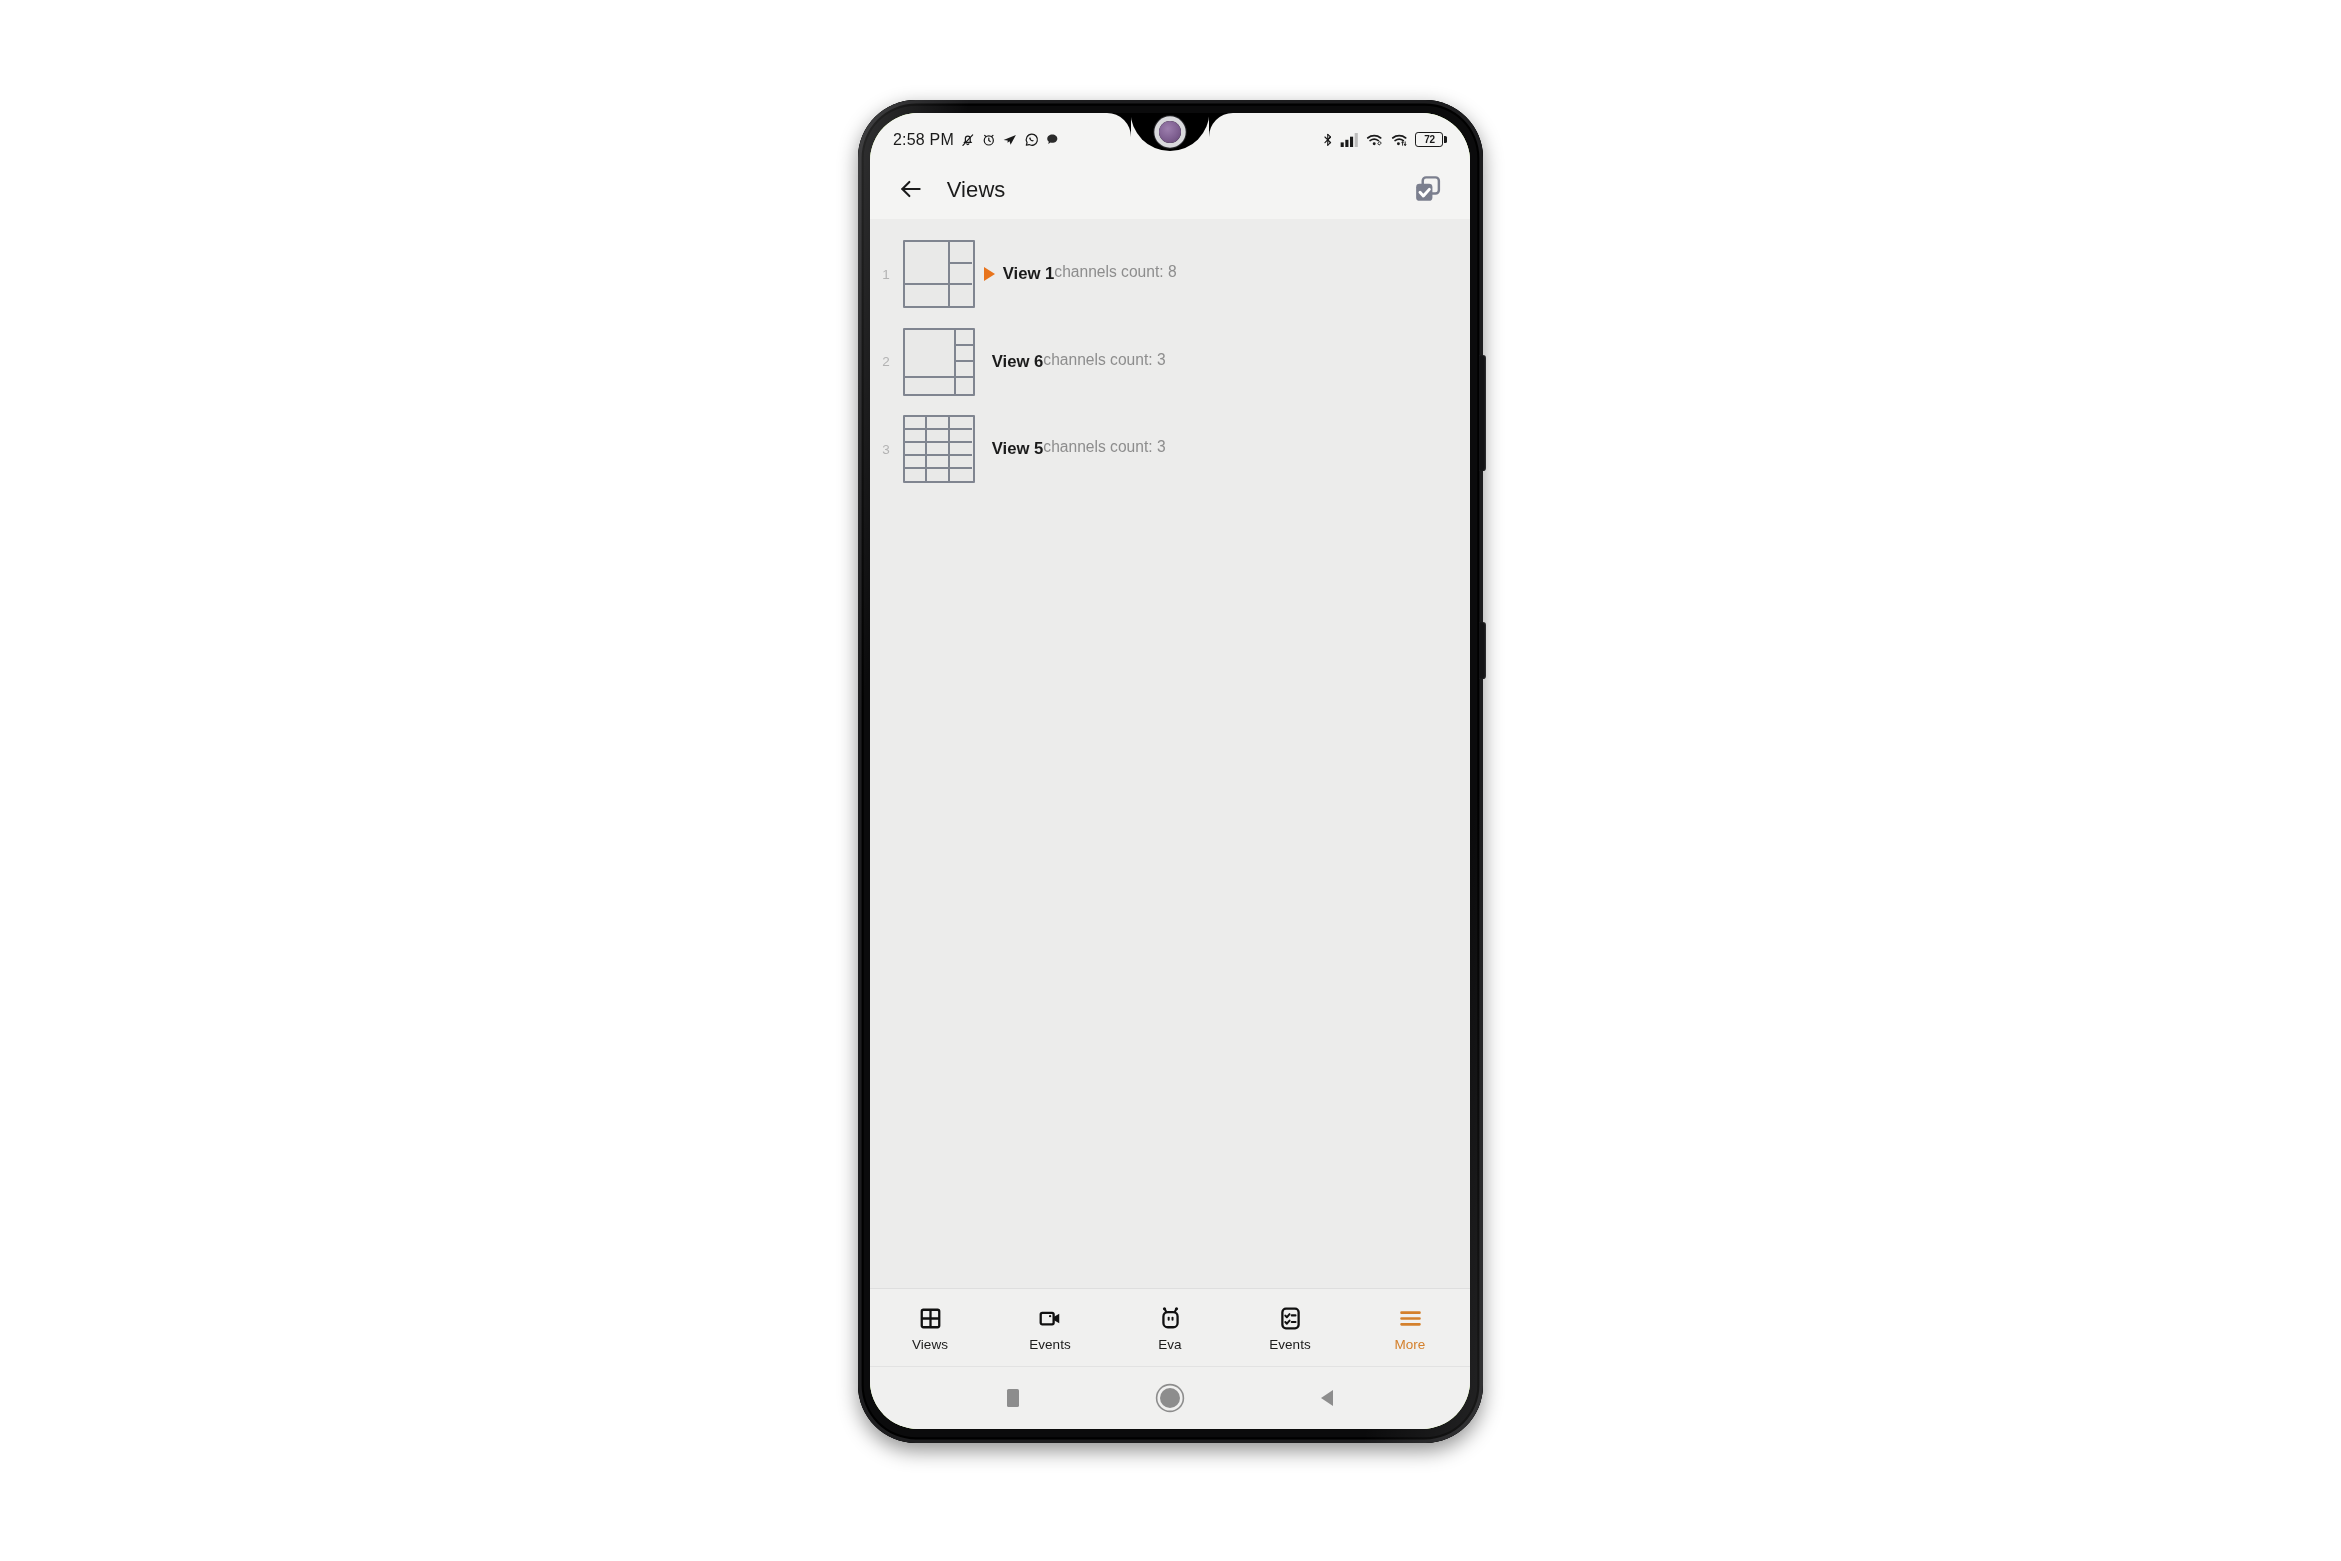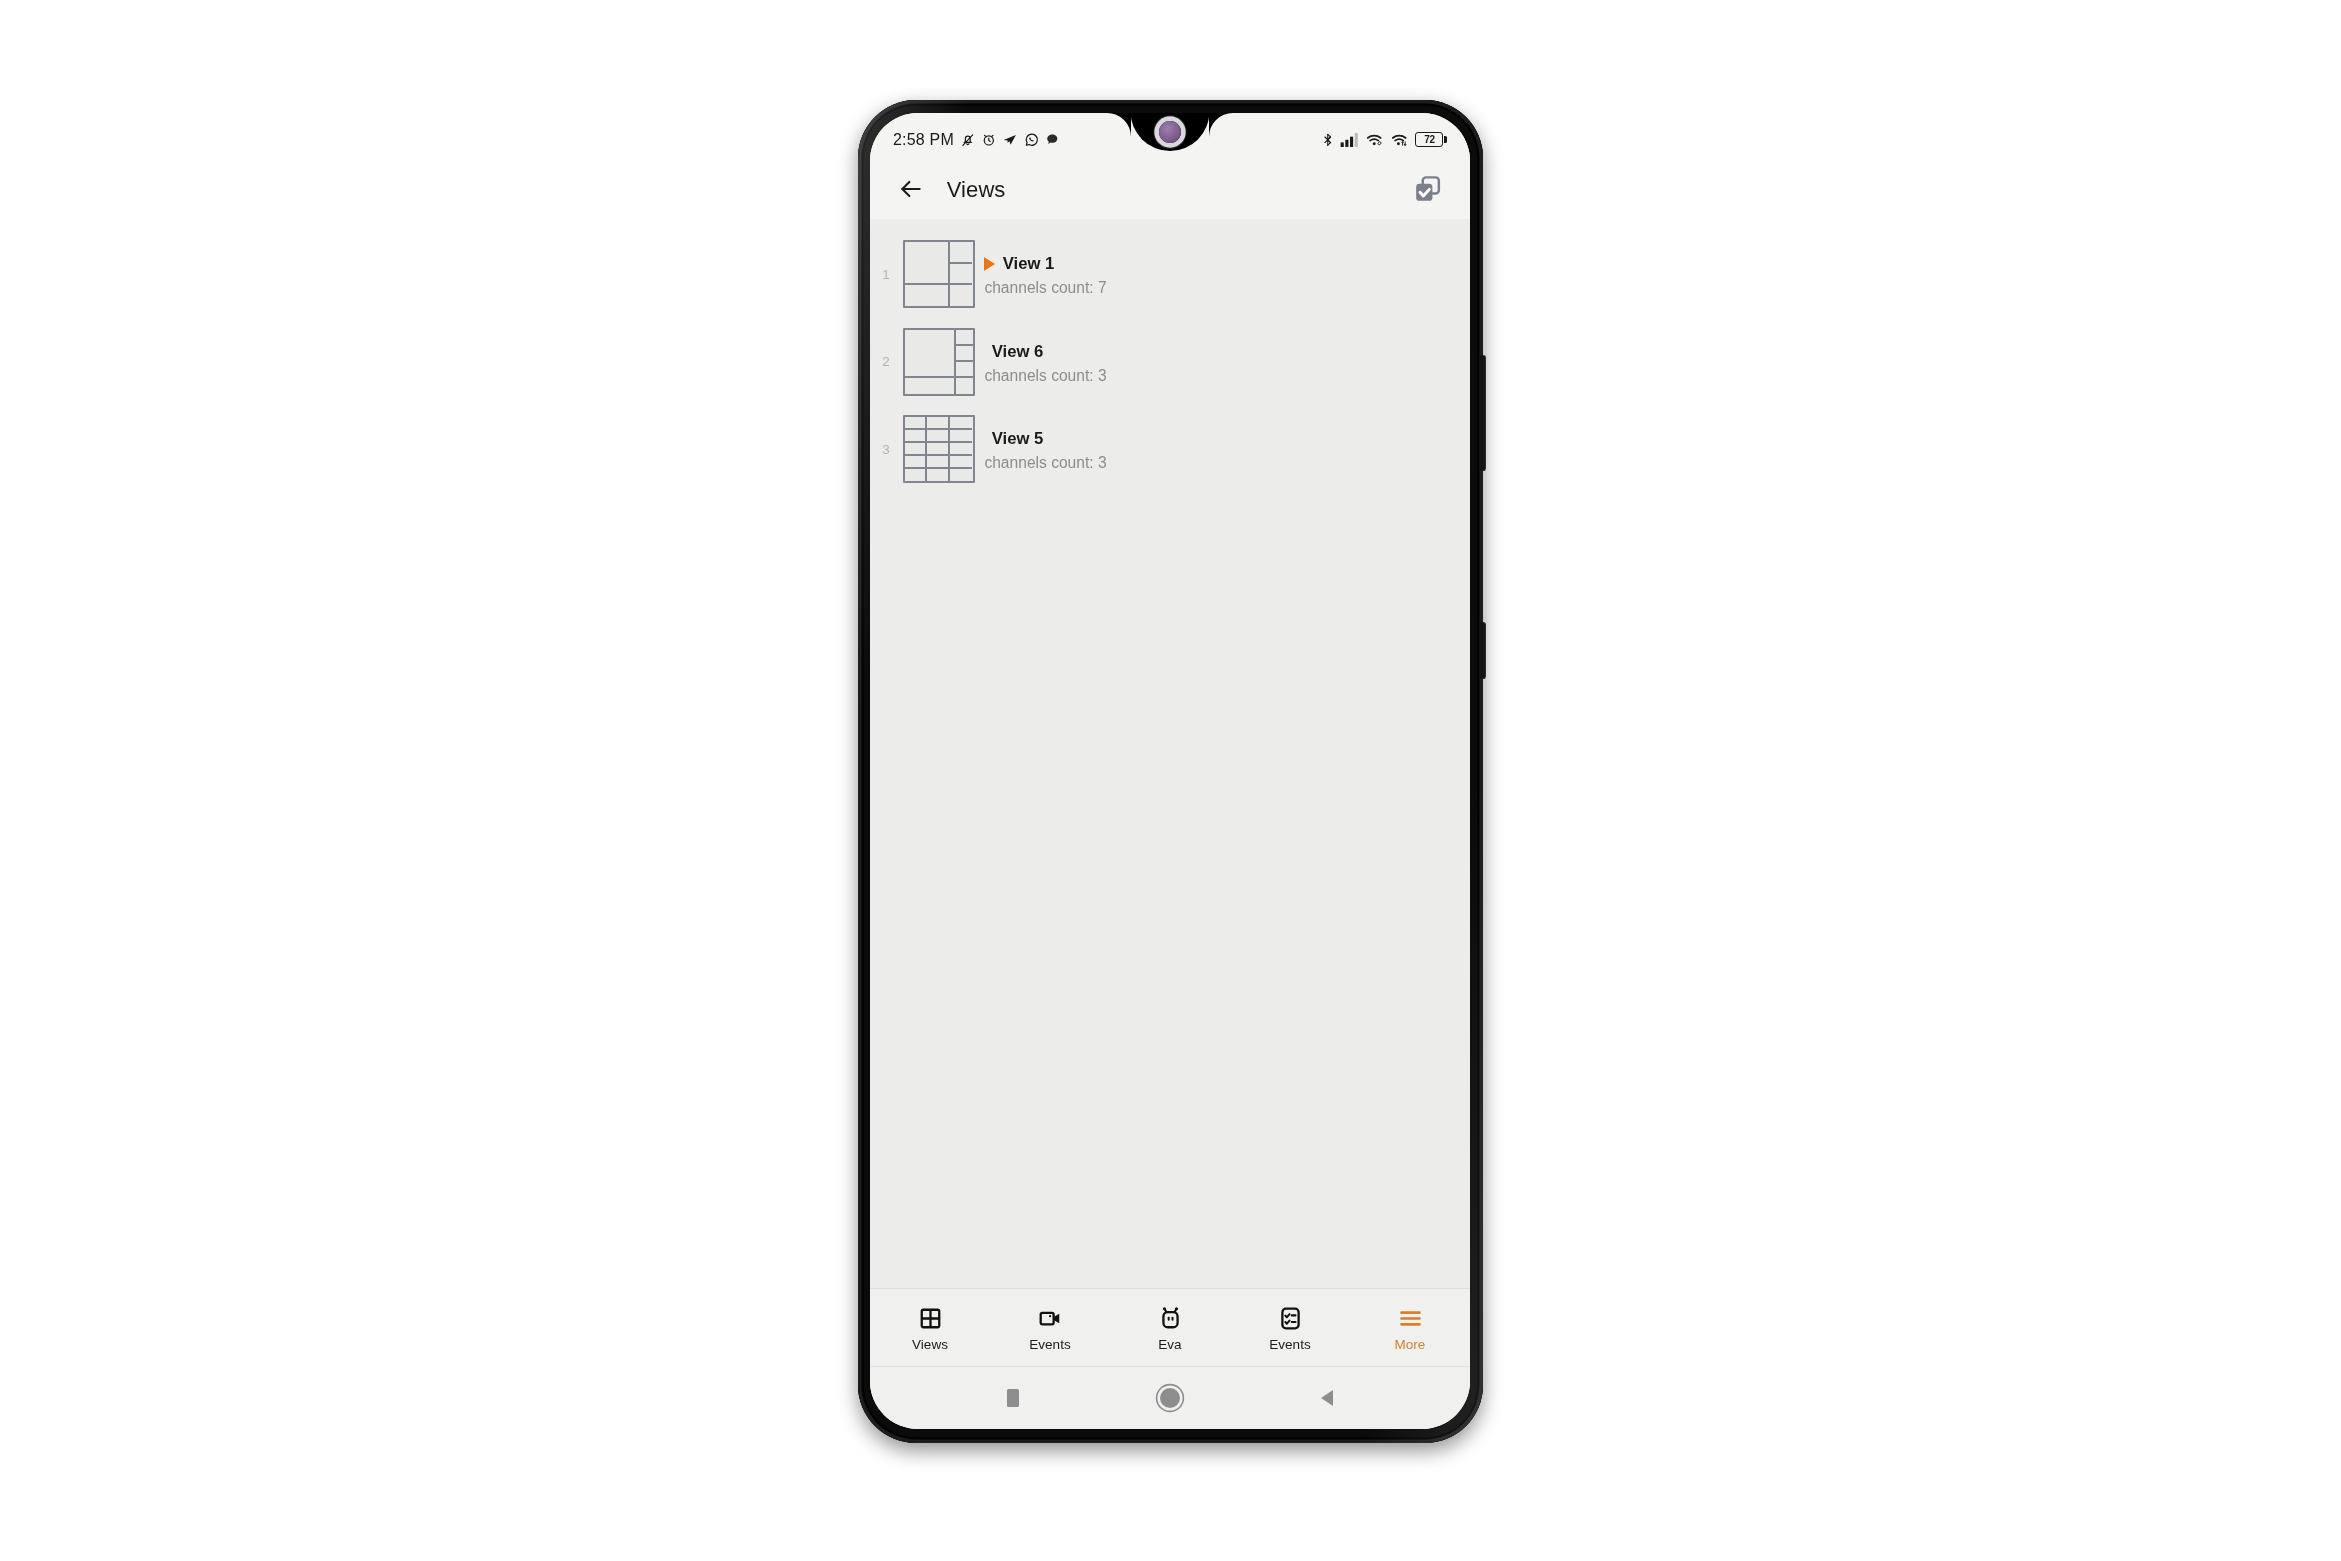--- a/index.html
+++ b/index.html
@@ -155,21 +155,21 @@
   }
   .cell { border-right: 2.1px solid #808590; border-bottom: 2.1px solid #808590; }
   .cell.last-col { border-right: none; }
   .cell.last-row { border-bottom: none; }
 
   
   .lay-1 { grid-template-columns: 2fr 1fr; grid-template-rows: 1fr 1fr 1fr; }
   .lay-2 { grid-template-columns: 3fr 1fr; grid-template-rows: 1fr 1fr 1fr 1fr; }
   .lay-3 { grid-template-columns: 1fr 1fr 1fr; grid-template-rows: 1fr 1fr 1fr 1fr 1fr; }
 
-  .row-text { margin-left: 9.4px; display: flex; flex-direction: column; justify-content: center; }
+  .row-text { margin-left: 9.4px; display: flex; flex-direction: row; justify-content: center; }
   .row-title-line { display: flex; align-items: center; gap: 7.3px; height: 26px; }
   .play-tri {
     width: 0; height: 0;
     border-left: 11.4px solid #e8741c;
     border-top: 7.3px solid transparent;
     border-bottom: 7.3px solid transparent;
     flex: none;
   }
   .play-tri.hidden { visibility: hidden; width: 0; border-left-width: 0; }
   .row-title { font-size: 16.7px; font-weight: 700; color: #1b1b1b; }
@@ -359,21 +359,21 @@
                 <div class="cell last-col" style="grid-row:2/3;grid-column:2/3"></div>
                 <div class="cell last-row" style="grid-row:3/4;grid-column:1/2"></div>
                 <div class="cell last-row last-col" style="grid-row:3/4;grid-column:2/3"></div>
               </div>
             </div>
             <div class="row-text">
               <div class="row-title-line">
                 <span class="play-tri"></span>
                 <span class="row-title">View 1</span>
               </div>
-              <div class="row-sub">channels count: 7</div>
+              <div class="row-sub">channels count: 8</div>
             </div>
           </div>
 
           <div class="view-row">
             <div class="row-index">2</div>
             <div class="thumb">
               <div class="thumb-grid lay-2">
                 <div class="cell" style="grid-row:1/4;grid-column:1/2"></div>
                 <div class="cell last-col" style="grid-row:1/2;grid-column:2/3"></div>
                 <div class="cell last-col" style="grid-row:2/3;grid-column:2/3"></div>

